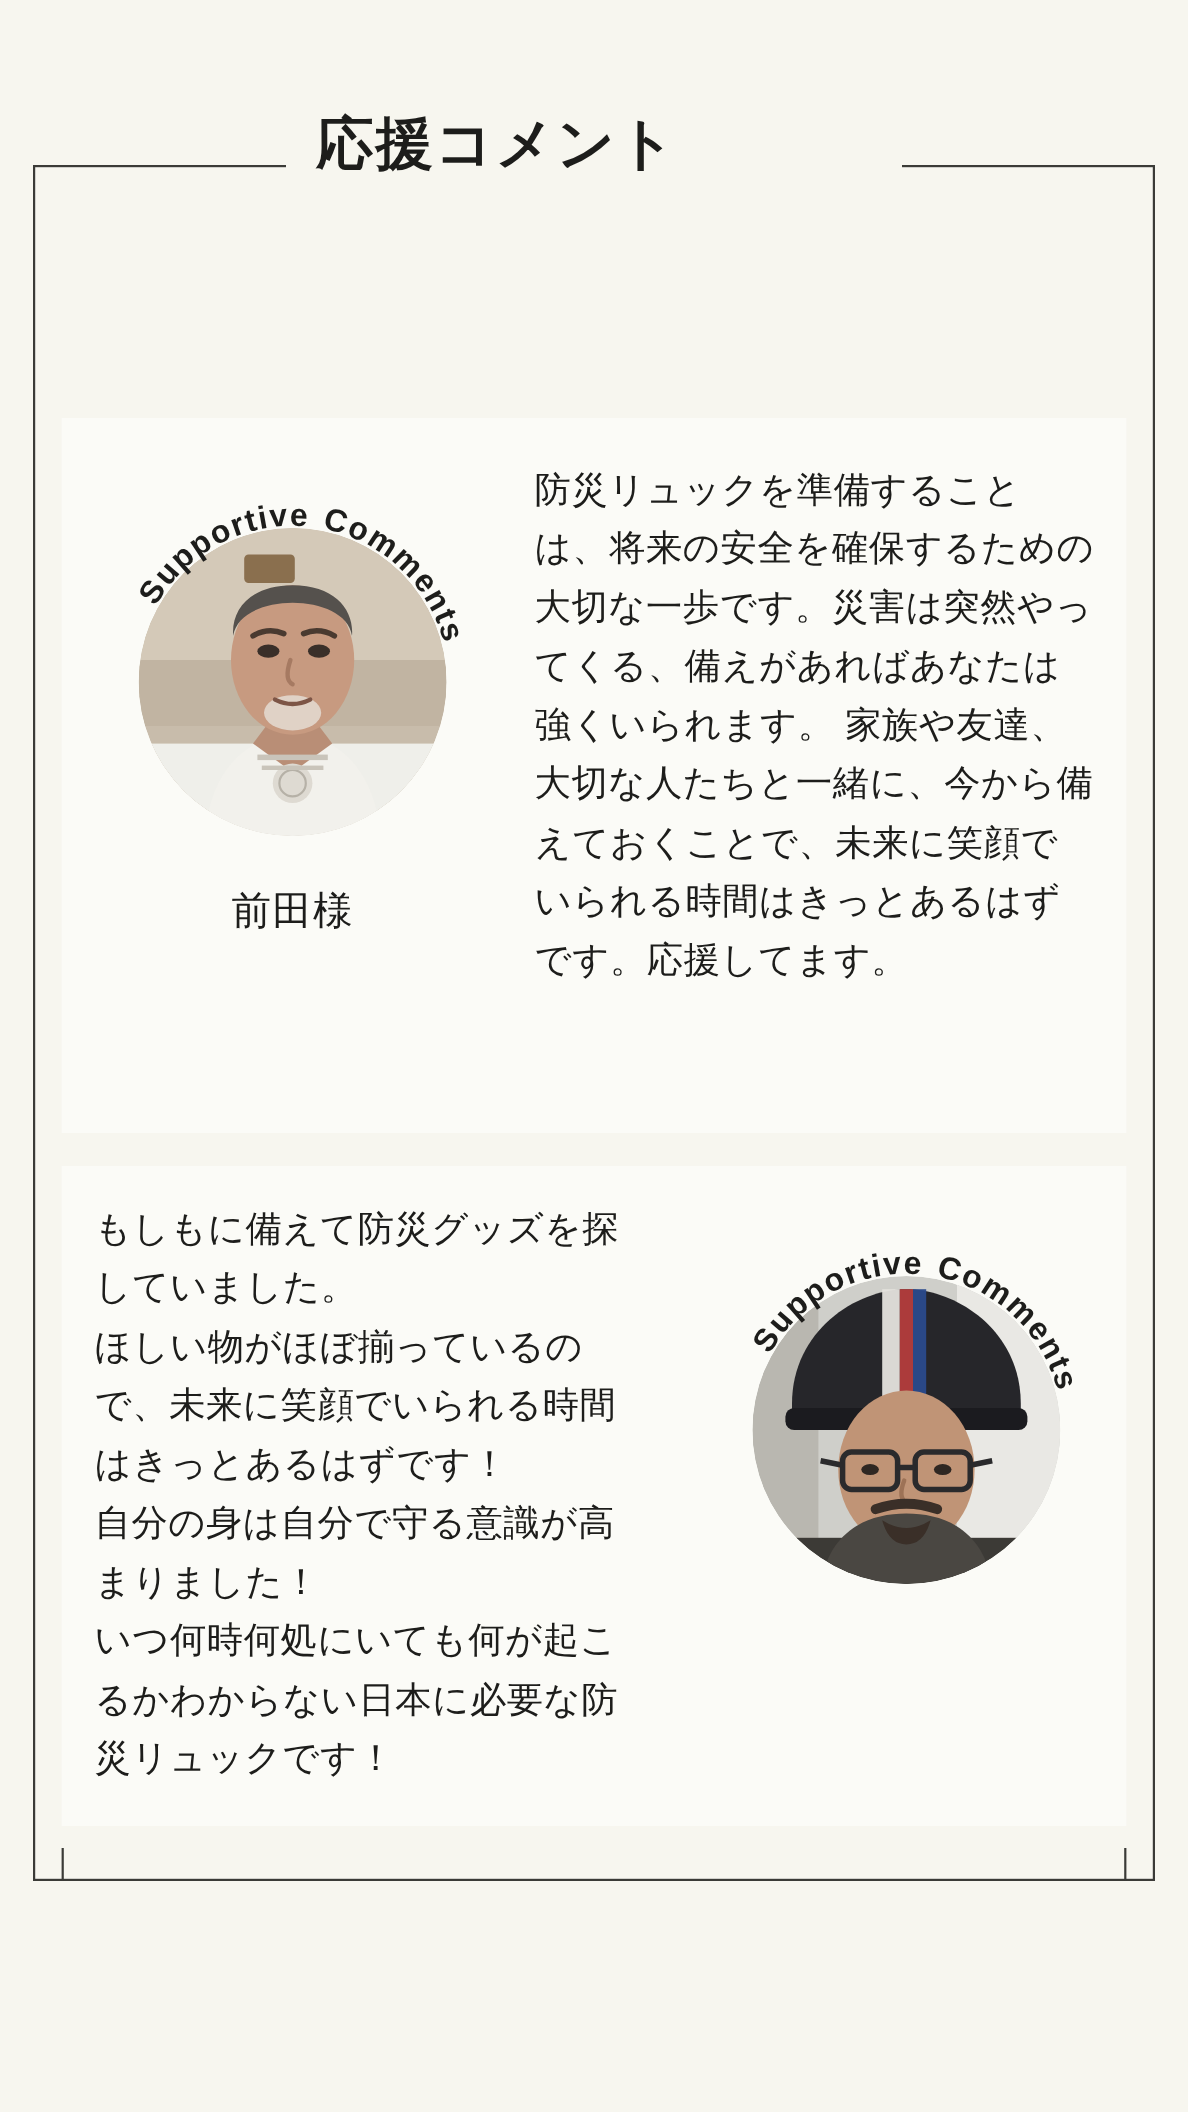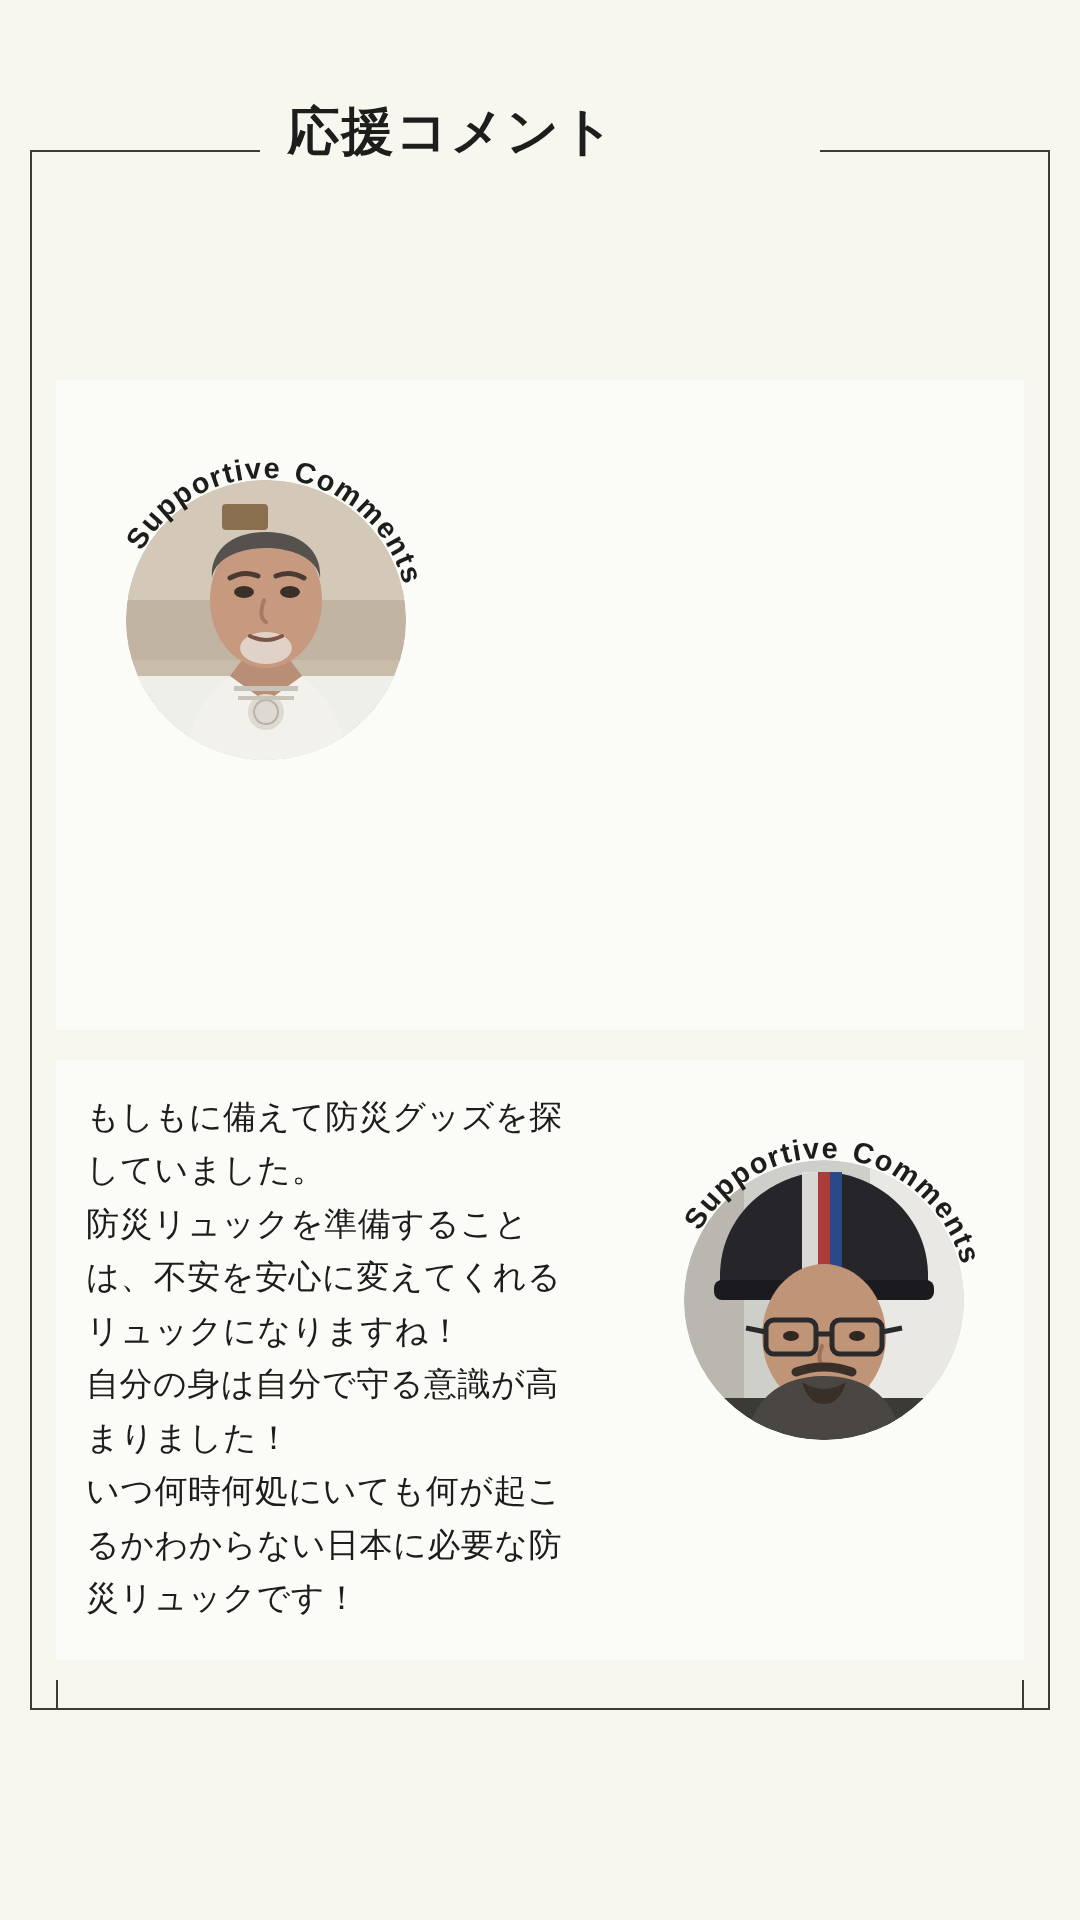--- a/index.html
+++ b/index.html
@@ -200,28 +200,30 @@
         </defs>
         <text>
           <textPath href="#arcTop1" startOffset="16%">Supportive</textPath>
         </text>
         <text>
           <textPath href="#arcTop1" startOffset="56%">Comments</textPath>
         </text>
       </svg>
     </div>
 
+    <div class="avatar-name">前田様</div>
   </div>
 
+  <div class="comment c1">防災リュックを準備することは、将来の安全を確保するための大切な一歩です。災害は突然やってくる、備えがあればあなたは強くいられます。 家族や友達、大切な人たちと一緒に、今から備えておくことで、未来に笑顔でいられる時間はきっとあるはずです。応援してます。</div>
 </div>
 
 <div class="card card-2">
 
   <div class="comment c2">もしもに備えて防災グッズを探していました。
-防災リュックを準備することは、不安を安心に変えてくれるリュックになりますね！
+ほしい物がほぼ揃っているので、未来に笑顔でいられる時間はきっとあるはずです！
 自分の身は自分で守る意識が高まりました！
 いつ何時何処にいても何が起こるかわからない日本に必要な防災リュックです！</div>
 
   <div class="avatar-block a2">
     <div class="circle-wrap">
 
       <div class="photo">
         <svg width="280" height="280" viewBox="0 0 280 280" role="img" aria-label="portrait">
           <defs>
             <clipPath id="clip2">

